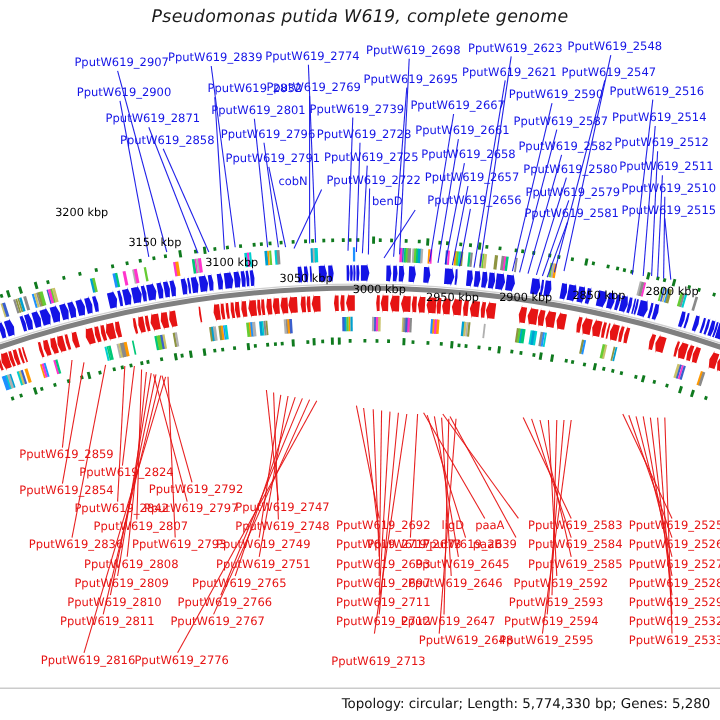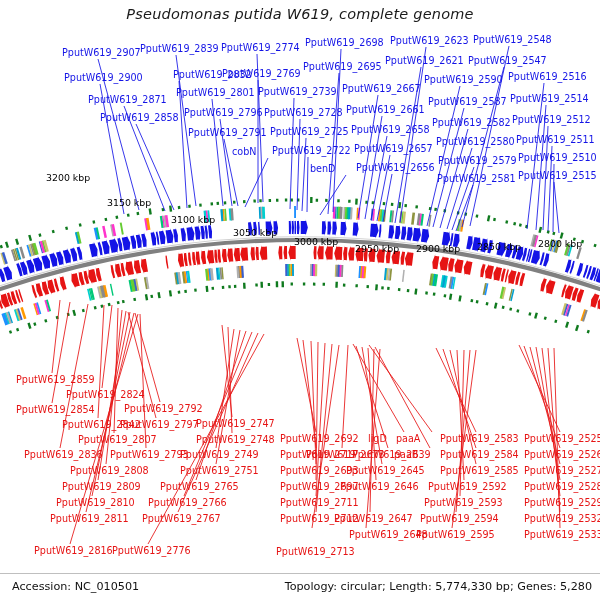--- a/index.html
+++ b/index.html
@@ -732,19 +732,16 @@
       <div class="tick" style="left: 171px; top: 214px;">3100 kbp</div>
       <div class="tick" style="left: 233px; top: 227px;">3050 kbp</div>
       <div class="tick" style="left: 294px; top: 236px;">3000 kbp</div>
       <div class="tick" style="left: 355px; top: 243px;">2950 kbp</div>
       <div class="tick" style="left: 416px; top: 243px;">2900 kbp</div>
       <div class="tick" style="left: 477px; top: 241px;">2850 kbp</div>
       <div class="tick" style="left: 538px; top: 238px;">2800 kbp</div>
     </div>
 
   <div id="footer">
-    <div class="acc"><span>Accession:</span>
-      <span>NC_010501</span>
-    </div>
     <div class="topo">Topology: circular; Length: 5,774,330 bp; Genes: 5,280</div>
   </div>
 
 </div>
 
 </body></html>

